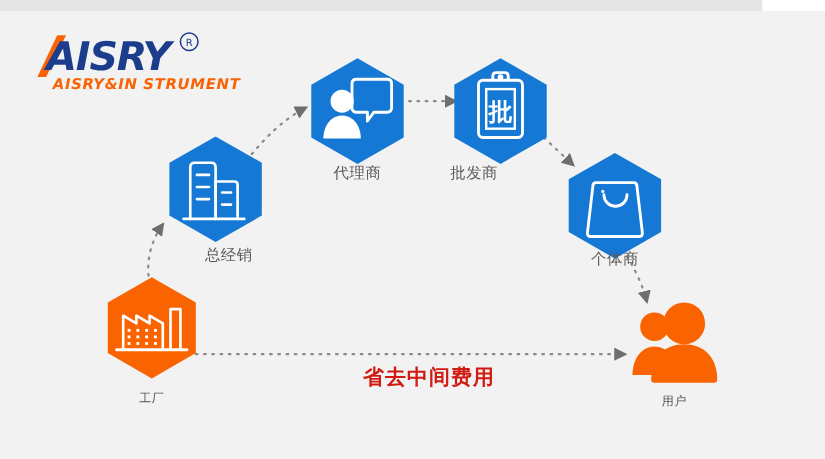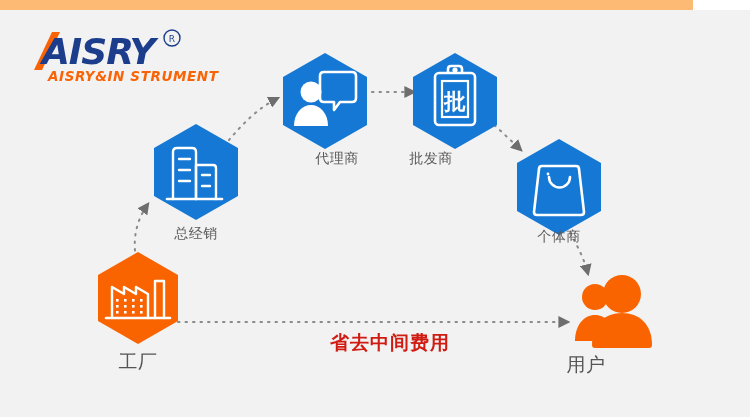--- a/index.html
+++ b/index.html
@@ -10,21 +10,21 @@
     width: 750px;
     height: 417px;
     background: #ffffff;
     font-family: "DejaVu Sans", "Liberation Sans", sans-serif;
     overflow: hidden;
   }
   #stage {
     position: relative;
     width: 693px;
     height: 417px;
-    background: #fdba74;
+    background: #e5e5e5;
   }
   #canvas-bg {
     position: absolute;
     left: 0;
     top: 10px;
     width: 750px;
     height: 407px;
     background: #f2f2f2;
   }
 
@@ -53,21 +53,21 @@
     text-align: center;
     color: #5a5a5a;
     font-size: 14px;
     line-height: 16px;
     font-family: "DejaVu Sans", "Liberation Sans", sans-serif;
     white-space: nowrap;
     transform: translateX(-50%);
     letter-spacing: 0.5px;
   }
   .node-label.big {
-    font-size: 19px;
+    font-size: 11px;
     line-height: 19px;
     color: #555555;
   }
 
   
   #caption-top {
     position: absolute;
     left: 390px;
     top: 291px;
     transform: translateX(-50%);
@@ -219,26 +219,26 @@
         <path d="M575,341 C575,325 584,315 595,315 C606,315 615,325 615,341 Z"></path>
 
         <circle cx="622" cy="294" r="19"></circle>
         <path d="M592,345 C592,324 605,313 622,313 C639,313 652,324 652,345 Q652,348 649,348 L595,348 Q592,348 592,345 Z"></path>
       </g>
     </g>
   </svg>
 
   <div class="node-label big" style="left:138px; top:352px;">工厂</div>
 
-  <div class="node-label" style="left:196px; top:225px;">总经销</div>
-
-  <div class="node-label" style="left:325px; top:150px;margin-left:12px;">代理商</div>
+  <div class="node-label" style="left:208px; top:225px;font-family:Liberation Serif, serif;">总经销</div>
+
+  <div class="node-label" style="left:325px; top:150px;">代理商</div>
 
   <div class="node-label" style="left:431px; top:150px;">批发商</div>
 
   <div class="node-label" style="left:559px; top:228px;">个体商</div>
 
-  <div class="node-label big" style="left:586px; top:355px;">用户</div>
+  <div class="node-label big" style="left:613px; top:355px;">用户</div>
 
 
   <div id="caption-red">省去中间费用</div>
 
 </div>
 
 </body></html>

